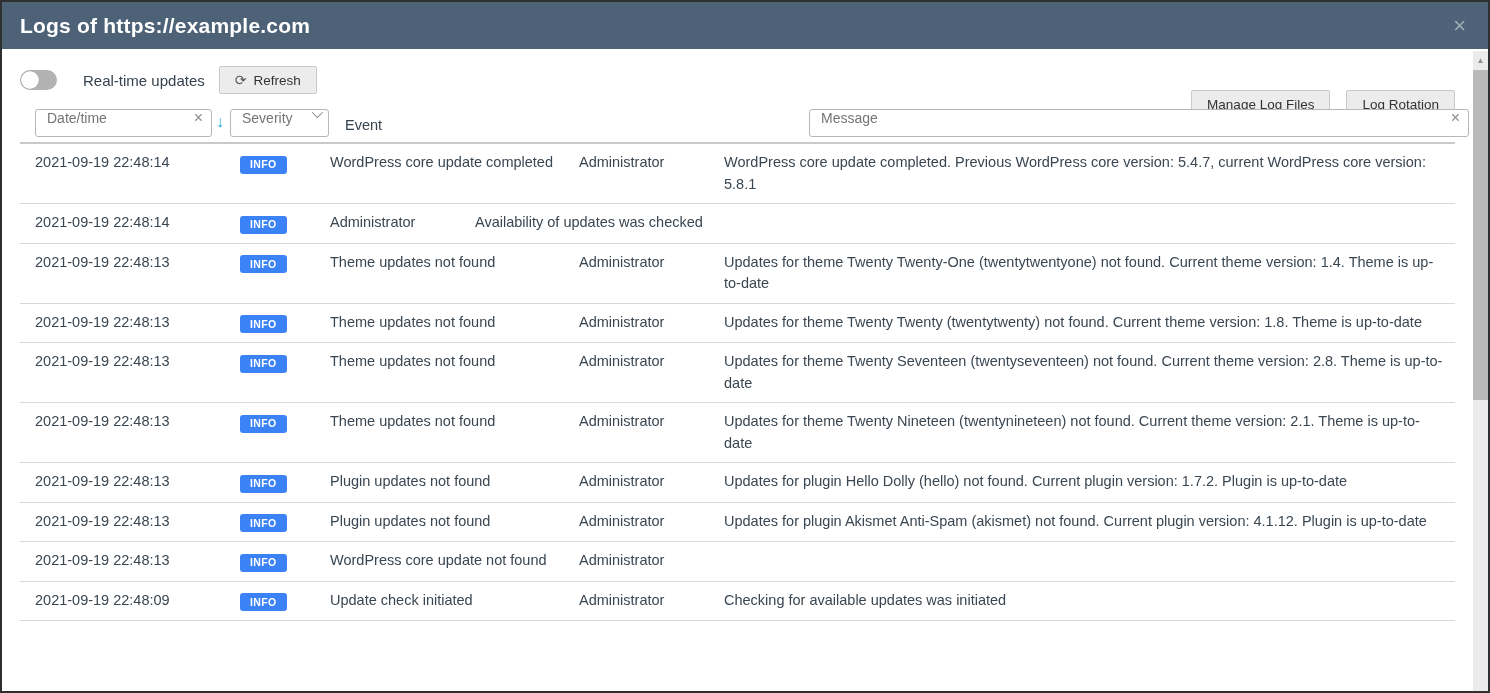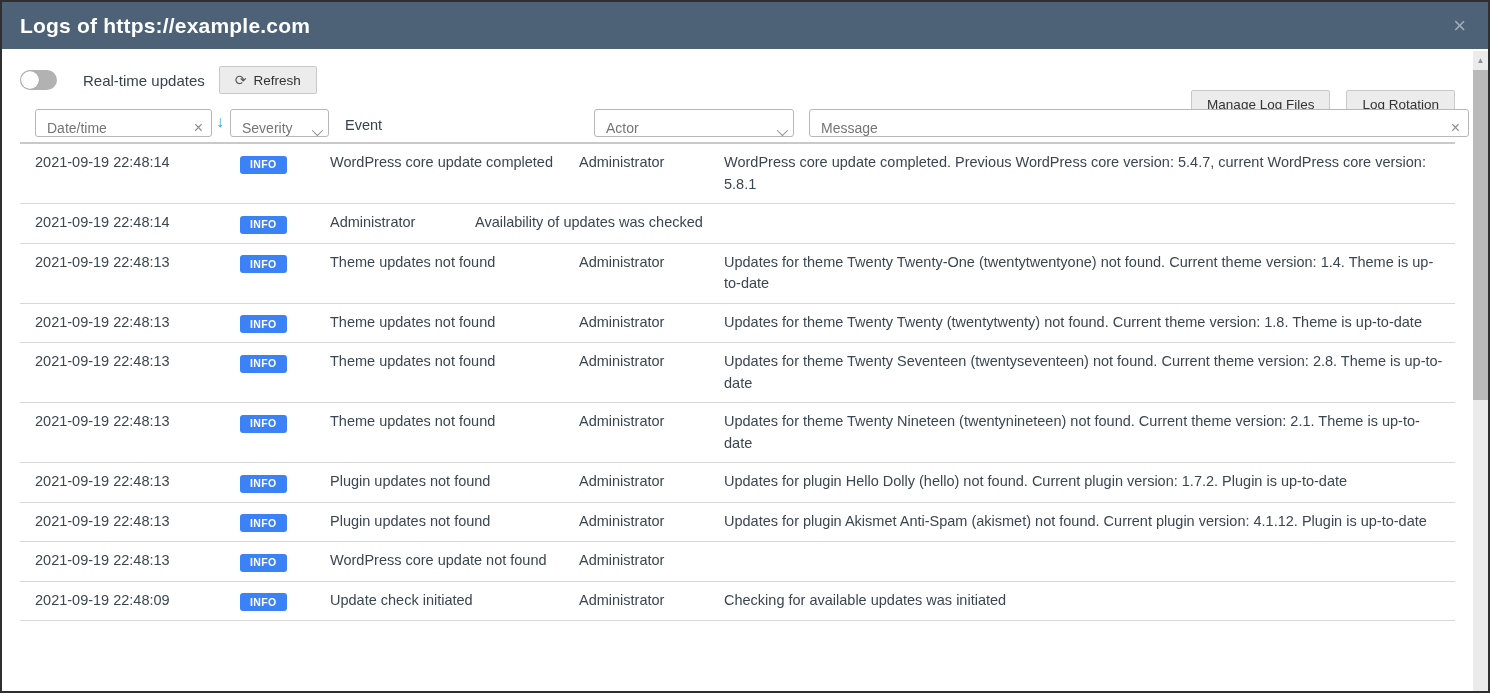--- a/index.html
+++ b/index.html
@@ -89,21 +89,21 @@
     margin: 14px 33px 0 18px;
   }
   .filter-input, .filter-select {
     position: absolute;
     top: 0;
     height: 28px;
     border: 1px solid #b7b7b7;
     border-radius: 3px;
     background: #fff;
     display: flex;
-    align-items: flex-end;
+    align-items: flex-start;
     padding: 0 8px 0 11px;
     font-size: 14px;
     color: #757575;
     cursor: text;
   }
   .filter-select { cursor: pointer; }
   .filter-input .ph, .filter-select .ph { flex: 1 1 auto; overflow: hidden; white-space: nowrap; }
   .clear-x {
     color: #8d8d8d;
     font-size: 16px;
@@ -226,24 +226,20 @@
   <div class="filter-input f-datetime">
     <span class="ph">Date/time</span>
     <span class="clear-x">×</span>
   </div>
   <span class="sort-arrow">↓</span>
   <div class="filter-select f-severity">
     <span class="ph">Severity</span>
     <span class="chevron"></span>
   </div>
   <span class="col-header-event">Event</span>
-  <div class="filter-select f-actor">
-    <span class="ph">Actor</span>
-    <span class="chevron"></span>
-  </div>
   <div class="filter-input f-message">
     <span class="ph">Message</span>
     <span class="clear-x">×</span>
   </div>
 </div>
 <div class="filter-divider"></div>
 
 <div class="log-table">
   <div class="log-row">
     <div class="c-time">2021-09-19 22:48:14</div>

